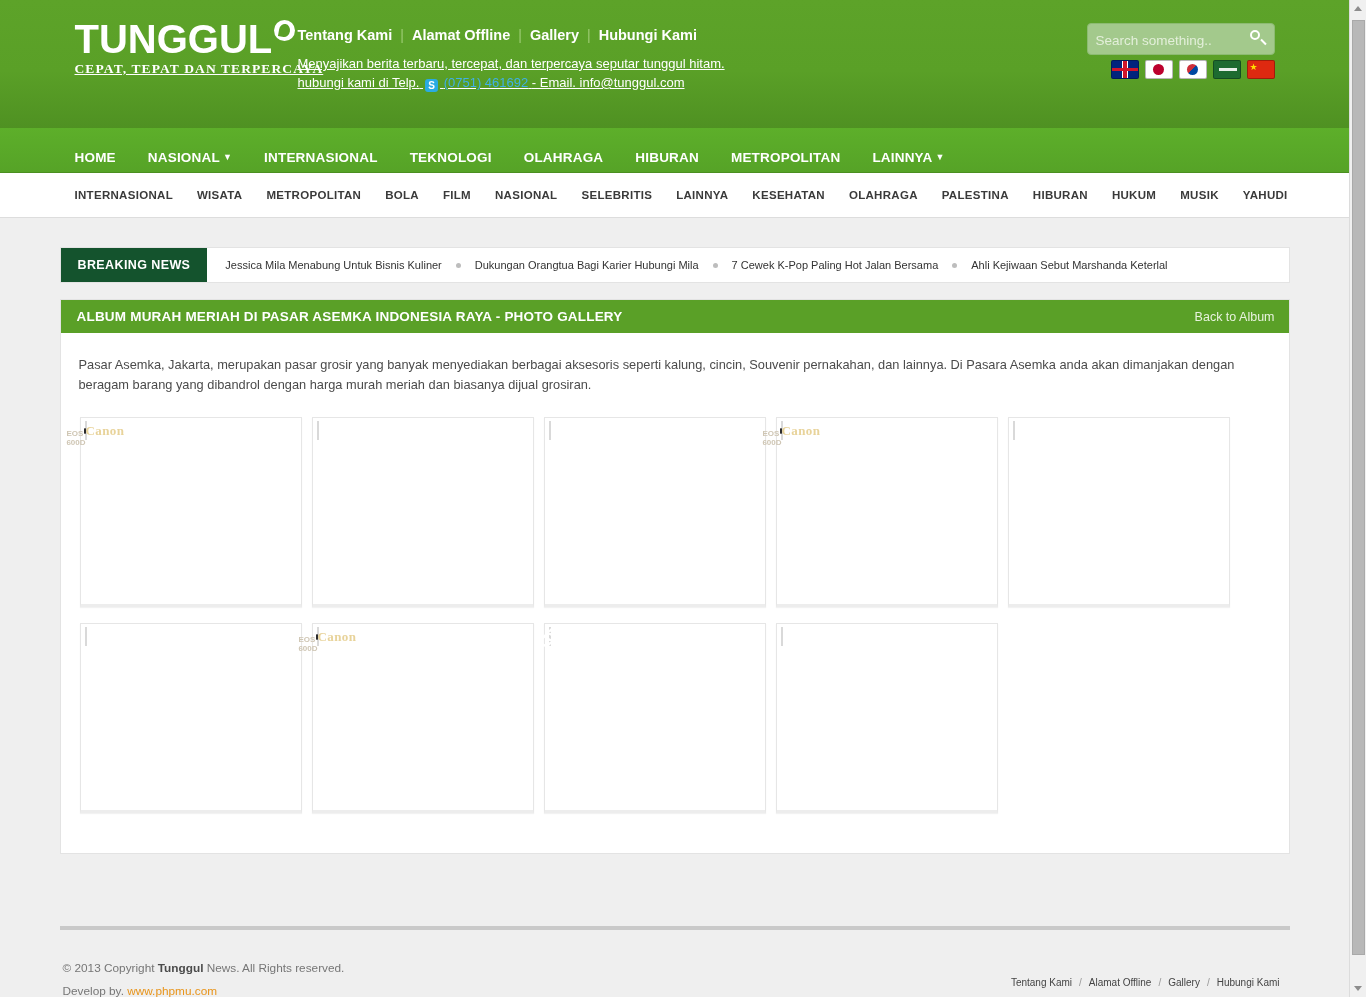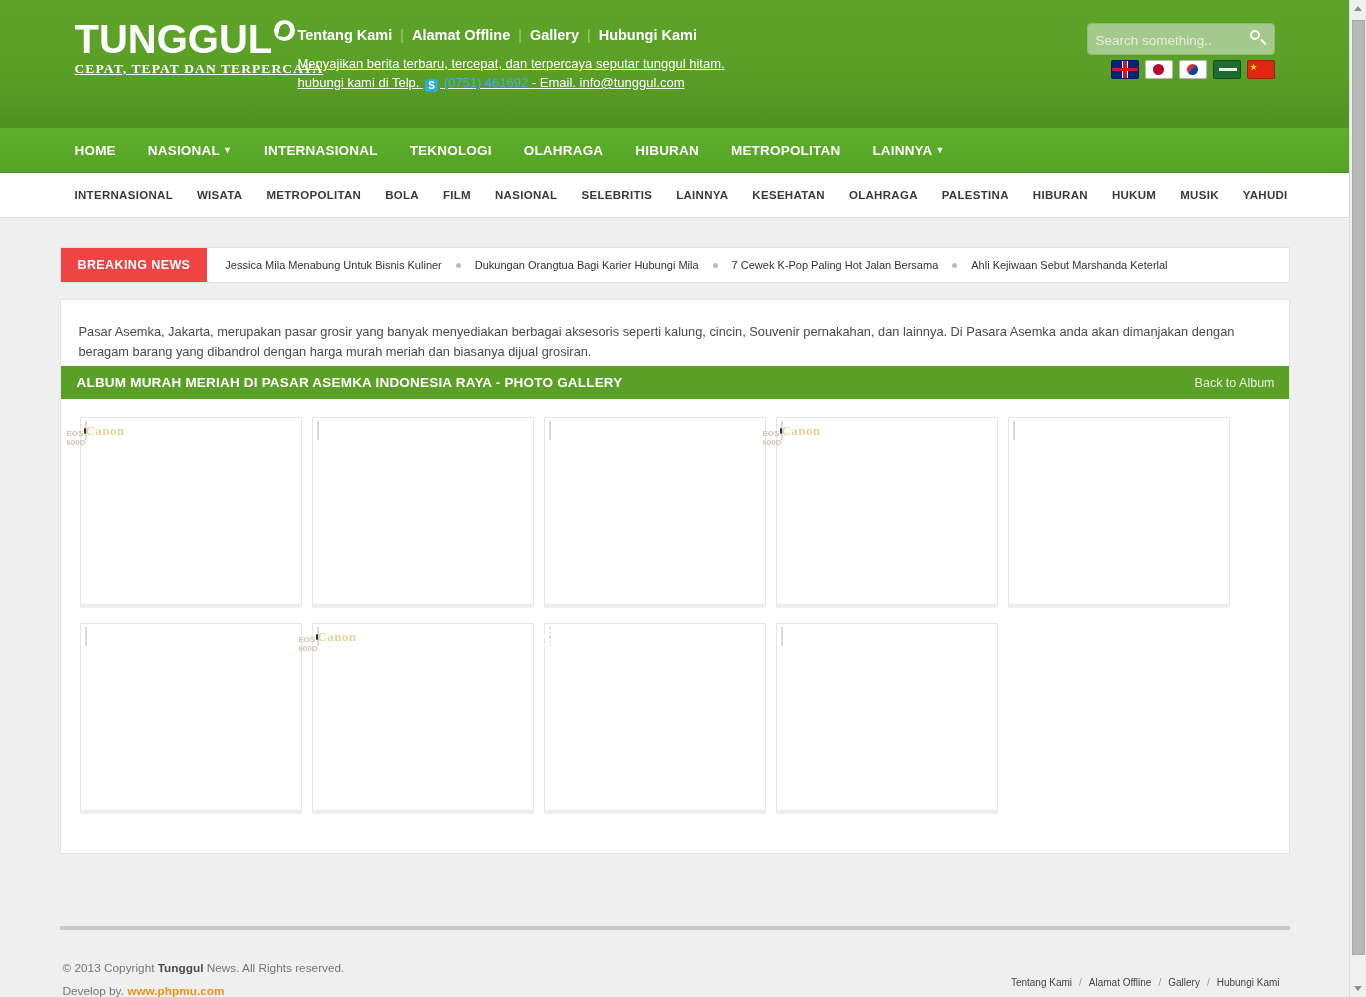--- a/index.html
+++ b/index.html
@@ -282,21 +282,21 @@
     width: 100%;
     height: 45px;
     background: linear-gradient(to bottom, #5daf2a 0%, #56a327 100%);
     border-bottom: 1px solid #4b8f20;
   }
   #mainnav-inner {
     width: 1230px;
     margin: 0 auto;
     height: 58px;
     display: flex;
-    align-items: flex-start;
+    align-items: center;
     padding-left: 15px;
   }
   #mainnav-inner a {
     color: #ffffff;
     text-decoration: none;
     font-size: 13.5px;
     font-weight: bold;
     letter-spacing: .2px;
     padding: 0 16px;
     display: inline-block;
@@ -345,21 +345,21 @@
   
   #breaking {
     height: 36px;
     background: #ffffff;
     border: 1px solid #e3e3e3;
     display: flex;
     align-items: stretch;
     overflow: hidden;
   }
   #breaking-label {
-    background: #ef4444;
+    background: #14532d;
     color: #ffffff;
     font-size: 12.5px;
     font-weight: bold;
     letter-spacing: .4px;
     display: flex;
     align-items: center;
     padding: 0 17px;
     white-space: nowrap;
   }
   #breaking-items {
@@ -685,21 +685,21 @@
     justify-content: space-between;
     align-items: flex-start;
     padding: 27px 3px 0 3px;
   }
   #footer-left {
     font-size: 11.8px;
     color: #767676;
     line-height: 23px;
   }
   #footer-left b { color: #4b4b4b; }
-  #footer-left .dev-link { color: #e8941a; font-weight: bold; text-decoration: none; text-align: right; }
+  #footer-left .dev-link { color: #e8941a; font-weight: normal; text-decoration: none; text-align: right; }
   #footer-right {
     font-size: 10px;
     color: #444444;
     padding-top: 20px;
   }
   #footer-right a {
     color: #444444;
     text-decoration: none;
     padding: 0 7px;
   }
@@ -797,26 +797,26 @@
           <a href="#">Dukungan Orangtua Bagi Karier Hubungi Mila</a>
           <span class="bn-dot"></span>
           <a href="#">7 Cewek K-Pop Paling Hot Jalan Bersama</a>
           <span class="bn-dot"></span>
           <a href="#">Ahli Kejiwaan Sebut Marshanda Keterlal</a>
         </div>
       </div>
 
       <div id="album-panel">
 
-        <div id="album-desc">Pasar Asemka, Jakarta, merupakan pasar grosir yang banyak menyediakan berbagai aksesoris seperti kalung, cincin, Souvenir pernakahan, dan lainnya. Di Pasara Asemka anda akan dimanjakan dengan beragam barang yang dibandrol dengan harga murah meriah dan biasanya dijual grosiran.</div>
-
         <div id="album-head">
           <div id="album-title">ALBUM MURAH MERIAH DI PASAR ASEMKA INDONESIA RAYA - PHOTO GALLERY</div>
           <a id="back-to-album" href="#">Back to Album</a>
         </div>
+
+        <div id="album-desc">Pasar Asemka, Jakarta, merupakan pasar grosir yang banyak menyediakan berbagai aksesoris seperti kalung, cincin, Souvenir pernakahan, dan lainnya. Di Pasara Asemka anda akan dimanjakan dengan beragam barang yang dibandrol dengan harga murah meriah dan biasanya dijual grosiran.</div>
 
         <div id="gallery">
 
           <a href="#" class="thumb">
             <span class="thumb-img">
               <span class="ph-camera">
                 <span class="body"></span><span class="hump"></span><span class="brand">Canon</span>
                 <span class="grip"></span><span class="lens"></span>
                 <span class="eos">EOS<br>600D</span><span class="screen"></span>
               </span>

